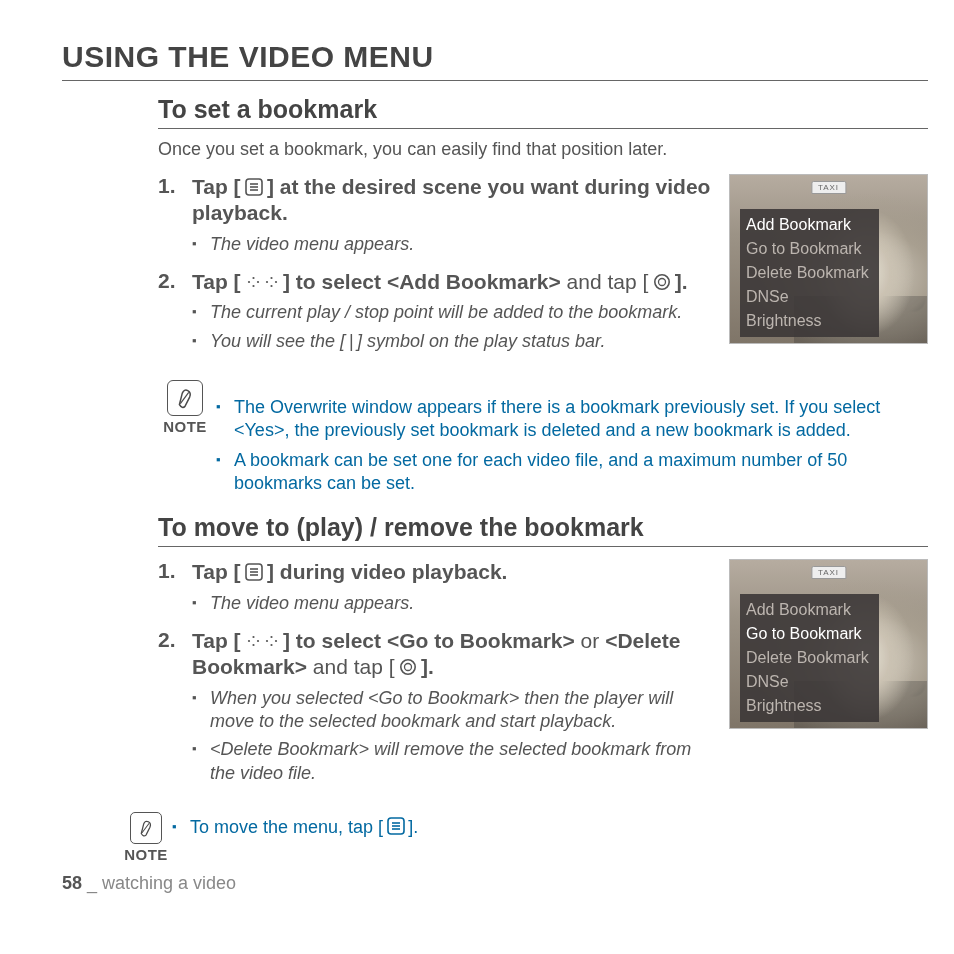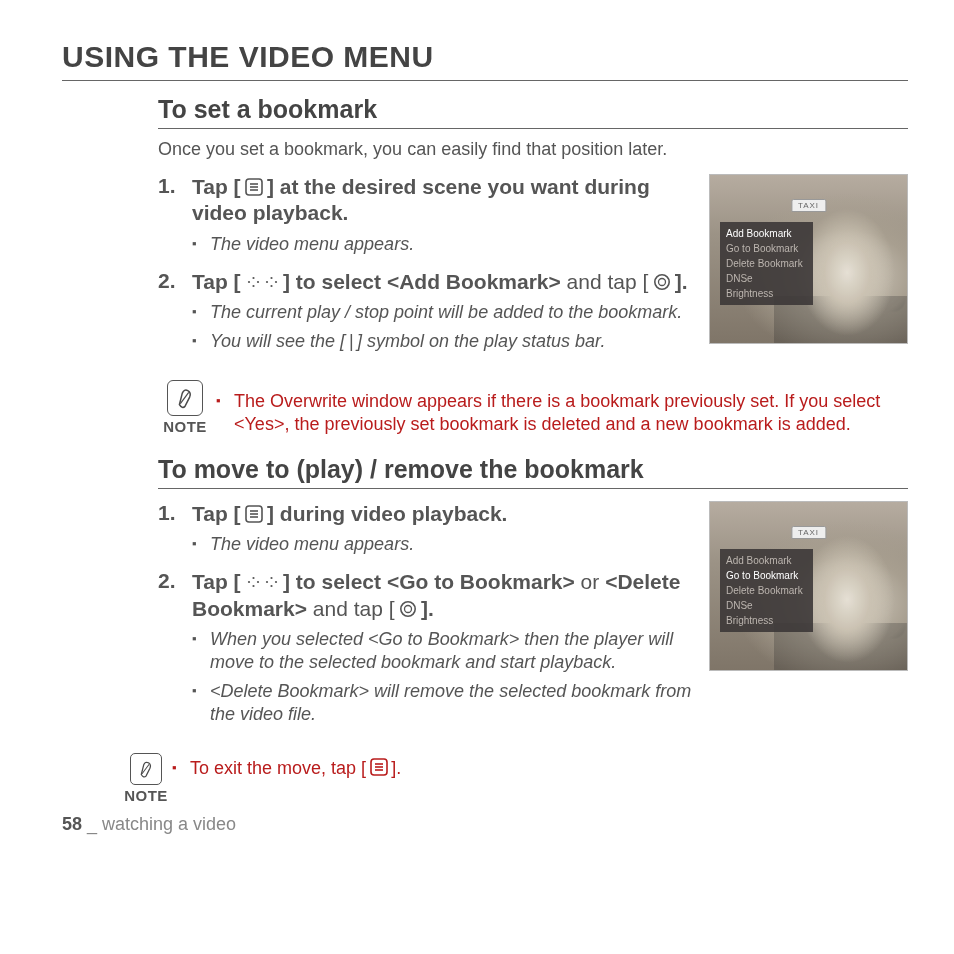--- a/index.html
+++ b/index.html
@@ -8,21 +8,21 @@
     background: #fff;
   }
   body {
     width: 954px;
     height: 954px;
     box-sizing: border-box;
     font-family: Arial, Helvetica, sans-serif;
     color: #4a4a4a;
   }
   .page {
-    padding: 40px 46px 20px 62px;
+    padding: 40px 26px 20px 62px;
     box-sizing: border-box;
   }
   .main-title {
     font-size: 30px;
     font-weight: bold;
     letter-spacing: 0.5px;
     color: #444;
     border-bottom: 1.5px solid #666;
     padding-bottom: 6px;
     margin-bottom: 14px;
@@ -131,23 +131,23 @@
   }
   .note-mark .nlabel {
     font-size: 15px;
     font-weight: bold;
     letter-spacing: 0.5px;
     color: #555;
   }
   .note-bul {
     flex: 1;
     font-size: 18px;
-    color: #b91c1c;
+    color: #0369a1;
     list-style: none;
-    margin: 10px 0 0 0;
+    margin: 16px 0 0 0;
     padding: 0;
   }
   .note-bul > li {
     display: flex;
     margin-bottom: 6px;
     line-height: 1.3;
   }
   .note-bul > li::before {
     content: "▪";
     font-size: 13px;
@@ -183,38 +183,38 @@
     content: "";
     position: absolute;
     left: 64px; top: 0; right: 0; bottom: 0;
     background:
       radial-gradient(ellipse at 55% 58%, #e0dbd0 0%, #c7bfb0 22%, transparent 46%),
       linear-gradient(180deg, transparent 0%, transparent 72%, rgba(40,40,40,0.25) 72%, rgba(40,40,40,0.25) 100%);
     filter: contrast(1.05);
   }
   .shot .taxi {
     position: absolute;
-    top: 24px;
+    top: 6px;
     left: 50%;
     transform: translateX(-50%);
     background: #eee;
     border: 1px solid #999;
     border-radius: 2px 2px 0 0;
     font-size: 8px;
     letter-spacing: 1px;
     padding: 1px 6px;
     color: #666;
   }
   .shot .menu {
     position: absolute;
     left: 10px;
-    top: 47px;
+    top: 34px;
     background: rgba(60,55,55,0.9);
     padding: 4px 10px 4px 6px;
-    font-size: 10px;
+    font-size: 16px;
     line-height: 1.5;
   }
   .shot .menu .mi { display: block; white-space: nowrap; }
   .shot .menu .sel { color: #fff; }
   .shot .menu .dim { color: #bcb5af; }
 
   
   .footer {
     font-size: 18px;
     color: #888;
@@ -332,20 +332,23 @@
               <use href="#ic-pencil"></use>
             </svg>
           </span>
         </div>
       <div class="nlabel">NOTE</div>
     </div>
     <ul class="note-bul">
       <li>
           <span>The Overwrite window appears if there is a bookmark previously set. If you select &lt;Yes&gt;, the previously set bookmark is deleted and a new bookmark is added.</span>
         </li>
+      <li>
+          <span>A bookmark can be set one for each video file, and a maximum number of 50 bookmarks can be set.</span>
+        </li>
     </ul>
   </div>
 
   <div class="content">
 
     <div class="sub-title mt-24">To move to (play) / remove the bookmark</div>
 
     <div class="group" style="margin-top:12px">
       <div class="instr">
         <ol class="num">
@@ -413,21 +416,21 @@
           <span class="icon">
             <svg class="icon-svg" width="18" height="22" viewBox="0 0 22 28">
               <use href="#ic-pencil"></use>
             </svg>
           </span>
         </div>
       <div class="nlabel">NOTE</div>
     </div>
     <ul class="note-bul">
       <li>
-          <span><span>To exit the move, tap [ </span><span class="icon">
+          <span><span>To move the menu, tap [ </span><span class="icon">
               <svg class="icon-svg" width="18" height="18" viewBox="0 0 18 18">
                 <use href="#ic-menu"></use>
               </svg>
             </span><span> ].</span></span>
         </li>
     </ul>
   </div>
 
   <div class="footer">
     <span class="pn">58</span><span> _ </span><span>watching a video</span>

